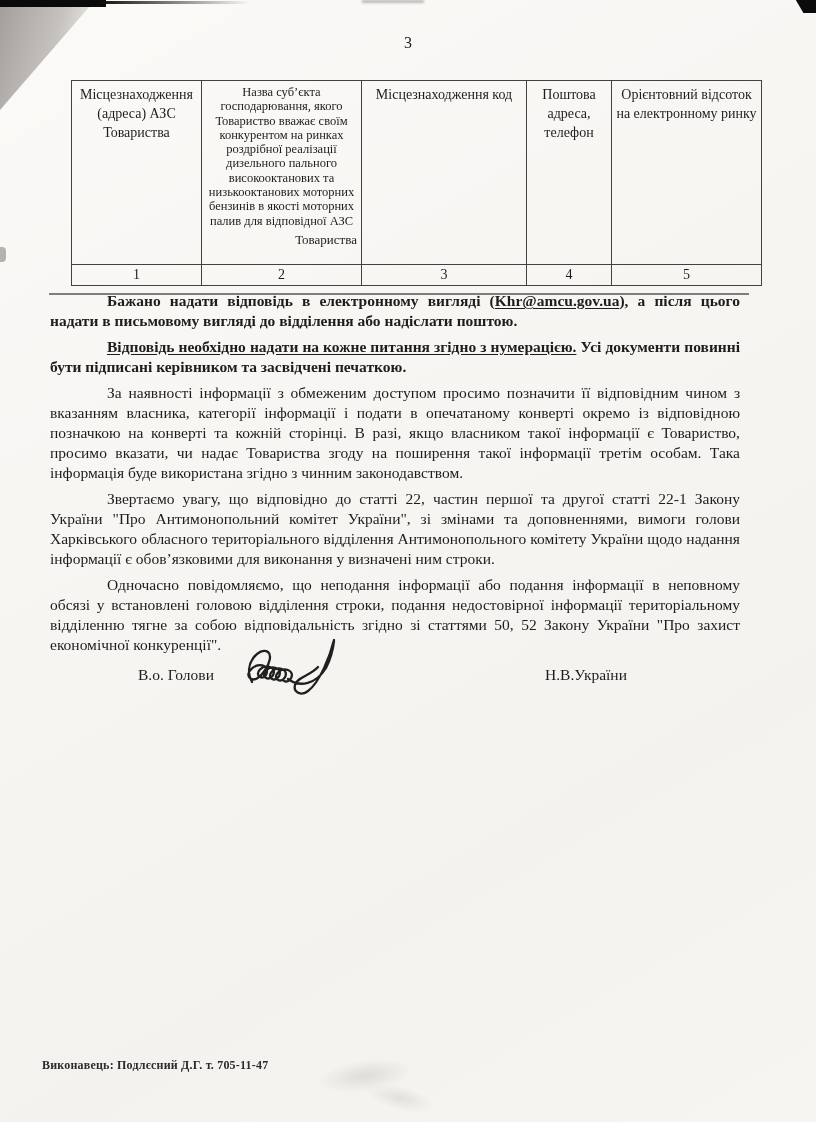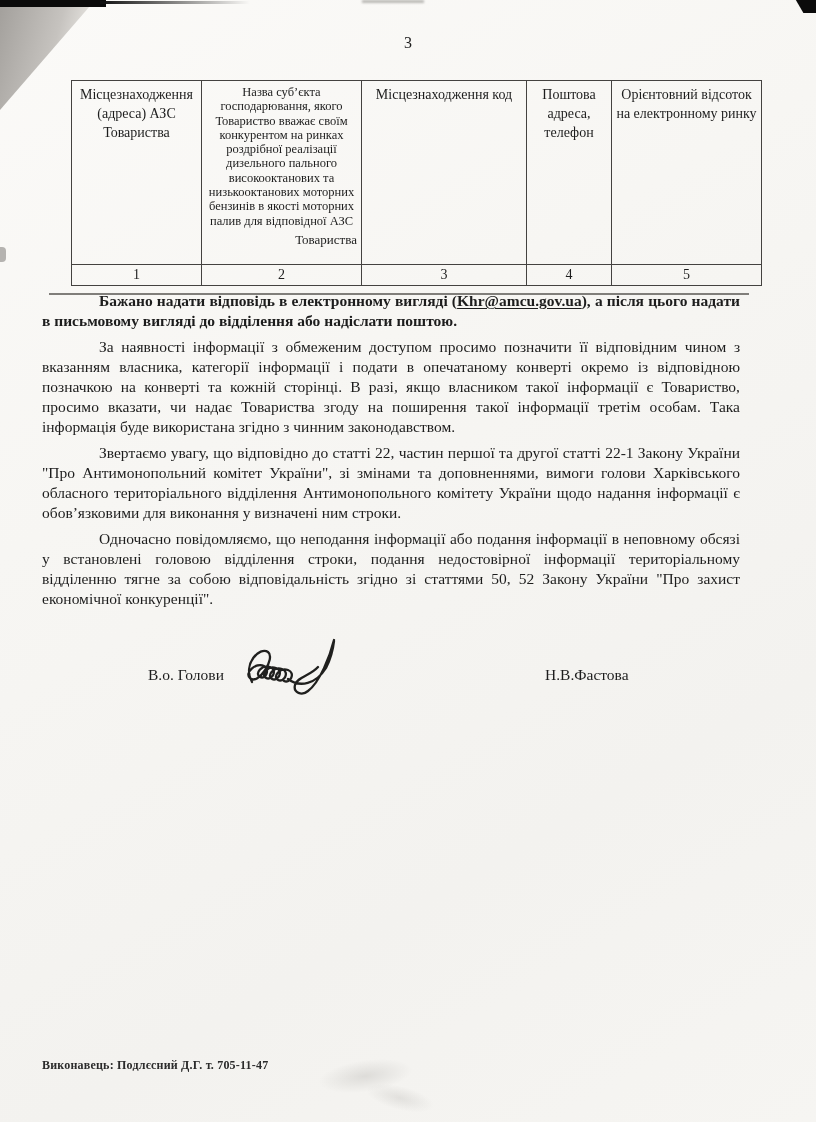--- a/index.html
+++ b/index.html
@@ -41,27 +41,27 @@
   .grid td { border: 1.5px solid #444240; text-align: center; }
   .grid tr.hdr td { height: 184px; vertical-align: top; padding: 4px 4px 0; font-size: 14px; line-height: 19px; }
   .grid .cellbox { max-height: 178px; overflow: hidden; }
   .grid td.c2 .cellbox { font-size: 12.5px; line-height: 14.3px; }
   .grid td.c2 .tail { display: block; font-size: 13px; line-height: 20px; margin-top: 2px; text-align: right; }
   .grid tr.nums td { height: 21px; font-size: 14px; line-height: 20px; padding: 0; }
   .table-echo { position: absolute; left: 49px; top: 293px; width: 700px; height: 1.5px; background: #807e7a; }
 
   
   .bodytext { position: absolute; top: 291px; left: 42px; width: 698px; }
-  .bodytext p { margin: 0 0 6px 0; text-indent: 57px; font-size: 15.5px; line-height: 20px;
+  .bodytext p { margin: 0 0 6px 8px; text-indent: 57px; font-size: 15.5px; line-height: 20px;
                 text-align: justify; }
   .b { font-weight: bold; }
   .u { text-decoration: underline; text-underline-offset: 2px; }
 
   
-  .sig-title { position: absolute; left: 148px; top: 666px; font-size: 15.5px; }
+  .sig-title { position: absolute; left: 138px; top: 666px; font-size: 15.5px; }
   .sig-name  { position: absolute; left: 545px; top: 666px; font-size: 15.5px; }
   .sig-svg   { position: absolute; left: 238px; top: 636px; }
 
   
   .executor { position: absolute; left: 42px; top: 1058px; font-size: 12px; color: #2b2b2b; letter-spacing: 0.2px; font-weight: bold; }
 </style>
 </head>
 <body>
 
 <div class="page">
@@ -114,30 +114,33 @@
       <td>5</td>
     </tr>
   </tbody>
     </table>
   <div class="table-echo"></div>
 
   <div class="bodytext">
     <p class="b">
       <span>Бажано надати відповідь в електронному вигляді (</span><span class="u">Khr@amcu.gov.ua</span><span>), а після цього надати в письмовому вигляді до відділення або надіслати поштою.</span>
     </p>
+    <p class="b">
+      <span class="u">Відповідь необхідно надати на кожне питання згідно з нумерацією.</span><span> Усі документи повинні бути підписані керівником та засвідчені печаткою.</span>
+    </p>
     <p>За наявності інформації з обмеженим доступом просимо позначити її відповідним чином з вказанням власника, категорії інформації і подати в опечатаному конверті окремо із відповідною позначкою на конверті та кожній сторінці. В разі, якщо власником такої інформації є Товариство, просимо вказати, чи надає Товариства згоду на поширення такої інформації третім особам. Така інформація буде використана згідно з чинним законодавством.</p>
     <p>Звертаємо увагу, що відповідно до статті 22, частин першої та другої статті 22-1 Закону України "Про Антимонопольний комітет України", зі змінами та доповненнями, вимоги голови Харківського обласного територіального відділення Антимонопольного комітету України щодо надання інформації є обов’язковими для виконання у визначені ним строки.</p>
     <p>Одночасно повідомляємо, що неподання інформації або подання інформації в неповному обсязі у встановлені головою відділення строки, подання недостовірної інформації територіальному відділенню тягне за собою відповідальність згідно зі статтями 50, 52 Закону України "Про захист економічної конкуренції".</p>
   </div>
 
   <div class="sig-title">В.о. Голови</div>
   <svg class="sig-svg" width="120" height="68" viewBox="0 0 120 68">
     <path d="M14,46 C4,28 22,10 30,16 C38,22 20,50 12,42 C6,37 18,26 26,30 C32,33 28,44 22,41
              C16,38 24,28 32,31 C40,34 34,45 28,42 C22,39 30,29 38,32 C46,35 40,46 34,43
              C28,40 36,30 44,33 C52,36 46,47 40,44 C34,41 42,31 50,34 C58,37 52,48 46,45
              M96,4 C92,20 82,46 70,55 C64,60 55,57 57,49 C59,41 72,40 80,31
              M50,43 C62,52 78,48 88,32 C92,24 95,14 96,5" fill="none" stroke="#20201e" stroke-width="2.3" stroke-linecap="round"></path>
   </svg>
-  <div class="sig-name">Н.В.Фастова</div>
+  <div class="sig-name">Н.В.України</div>
 
   <div class="executor">Виконавець: Подлєсний Д.Г. т. 705-11-47</div>
 
 </div>
 
 </body></html>

